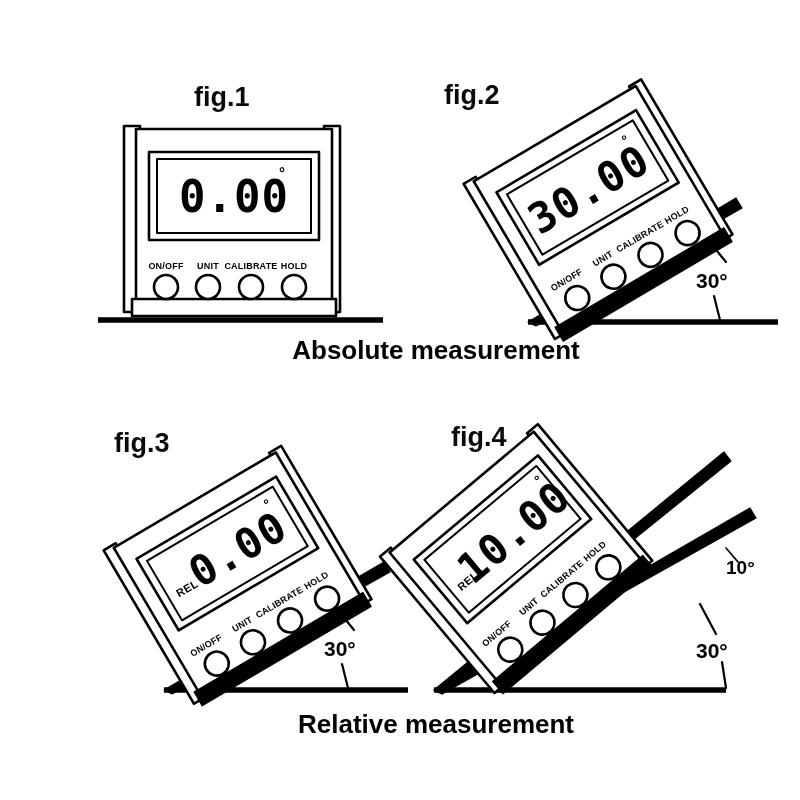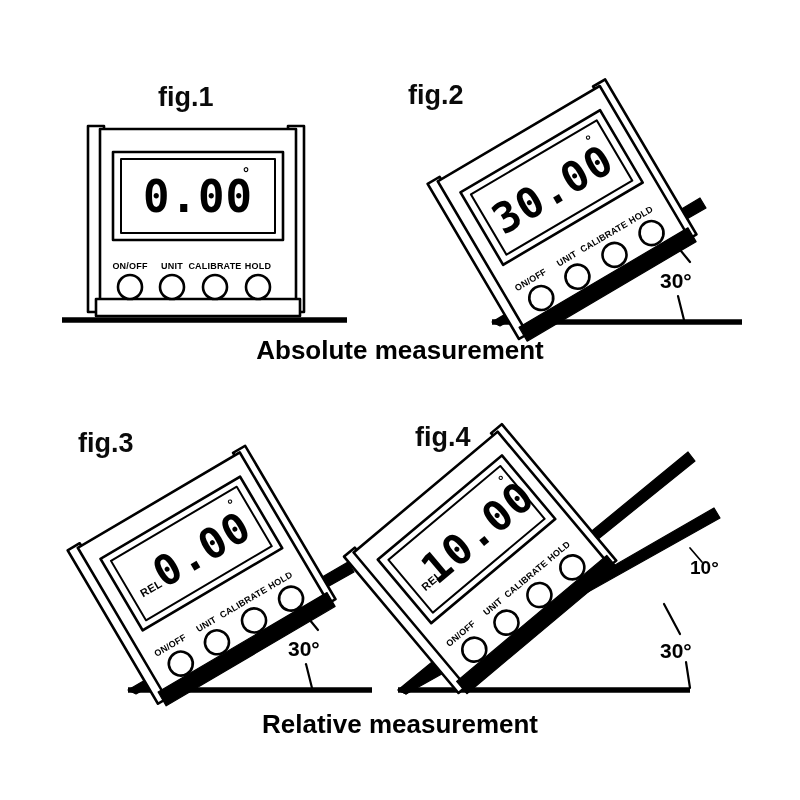--- a/index.html
+++ b/index.html
@@ -13,20 +13,21 @@
     position: relative;
     overflow: hidden;
     font-family: "Liberation Sans", sans-serif;
     color: #000000;
   }
   #figure-root {
     position: absolute;
     inset: 0;
     width: 668px;
     height: 800px;
+    padding-left: 36px;
   }
   svg { display: block; }
 
   .fig-label {
     font-family: "Liberation Sans", sans-serif;
     font-size: 27px;
     font-weight: 600;
     fill: #0a0a0a;
   }
   .caption-text {

